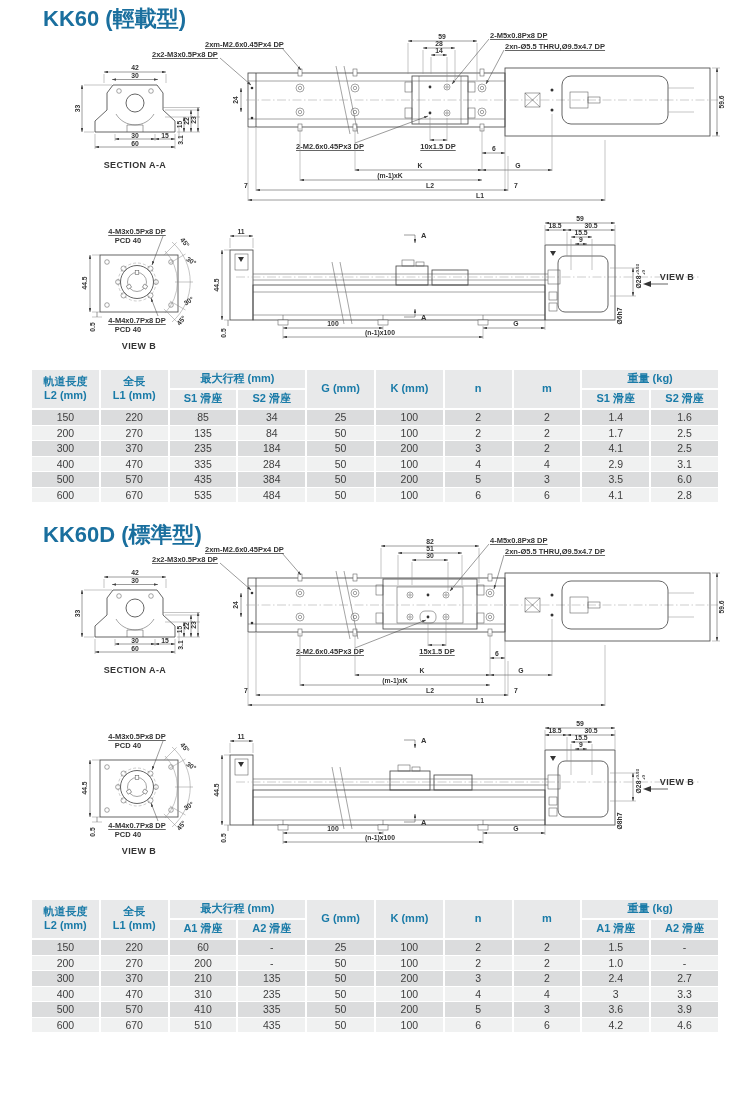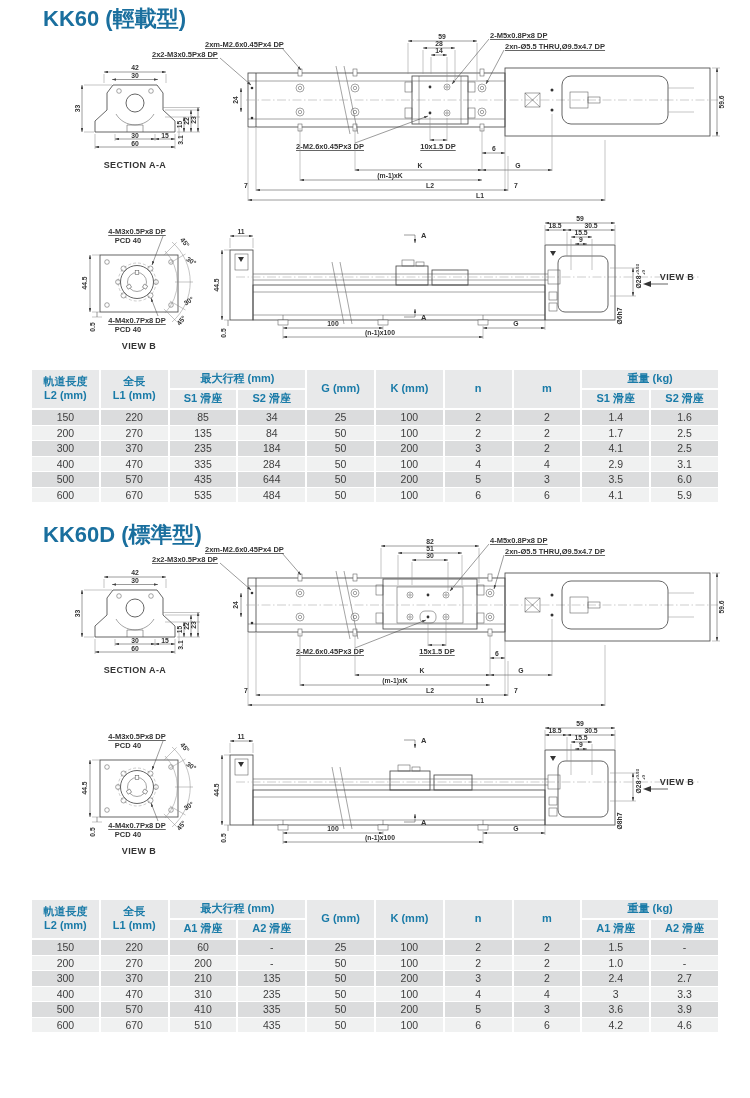--- a/index.html
+++ b/index.html
@@ -419,39 +419,39 @@
             <td>100</td>
             <td>4</td>
             <td>4</td>
             <td>2.9</td>
             <td>3.1</td>
           </tr>
           <tr>
             <td>500</td>
             <td>570</td>
             <td>435</td>
-            <td>644</td>
+            <td>384</td>
             <td>50</td>
             <td>200</td>
             <td>5</td>
             <td>3</td>
             <td>3.5</td>
             <td>6.0</td>
           </tr>
           <tr>
             <td>600</td>
             <td>670</td>
             <td>535</td>
             <td>484</td>
             <td>50</td>
             <td>100</td>
             <td>6</td>
             <td>6</td>
             <td>4.1</td>
-            <td>5.9</td>
+            <td>2.8</td>
           </tr>
         </tbody>
     </table>
   </div>
 </div>
 
 <div>
   <h2 class="sec-title" style="top:520px">KK60D (標準型)</h2>
 
   <svg class="draw" style="top:535px" width="750" height="335" viewBox="0 0 750 335">

